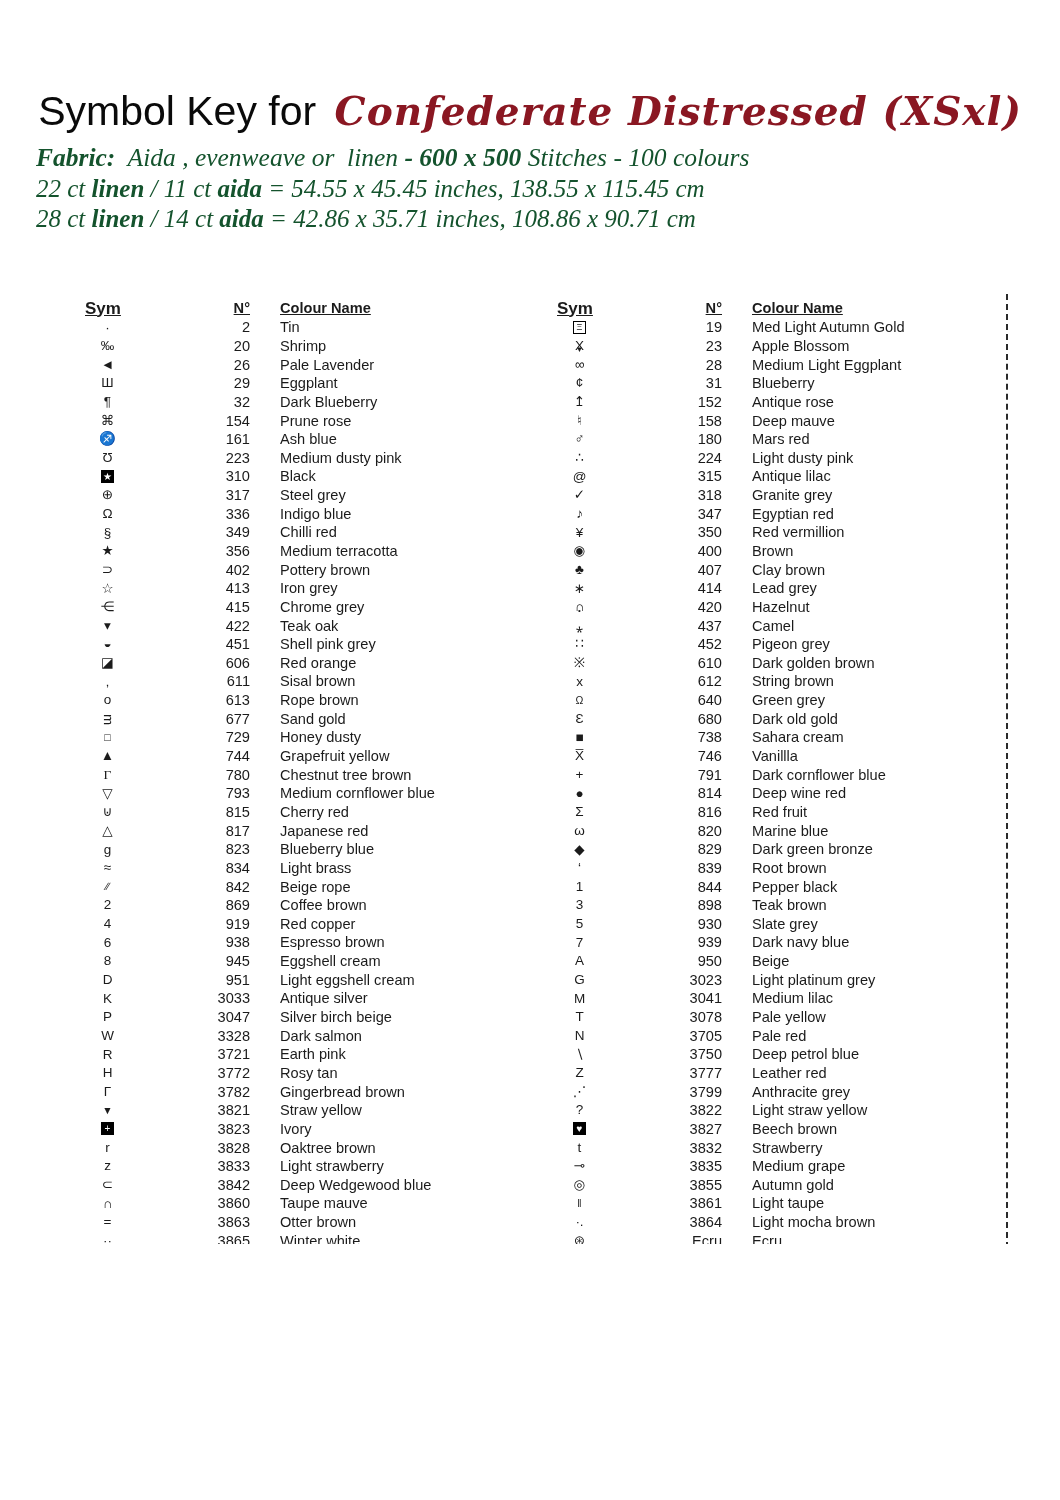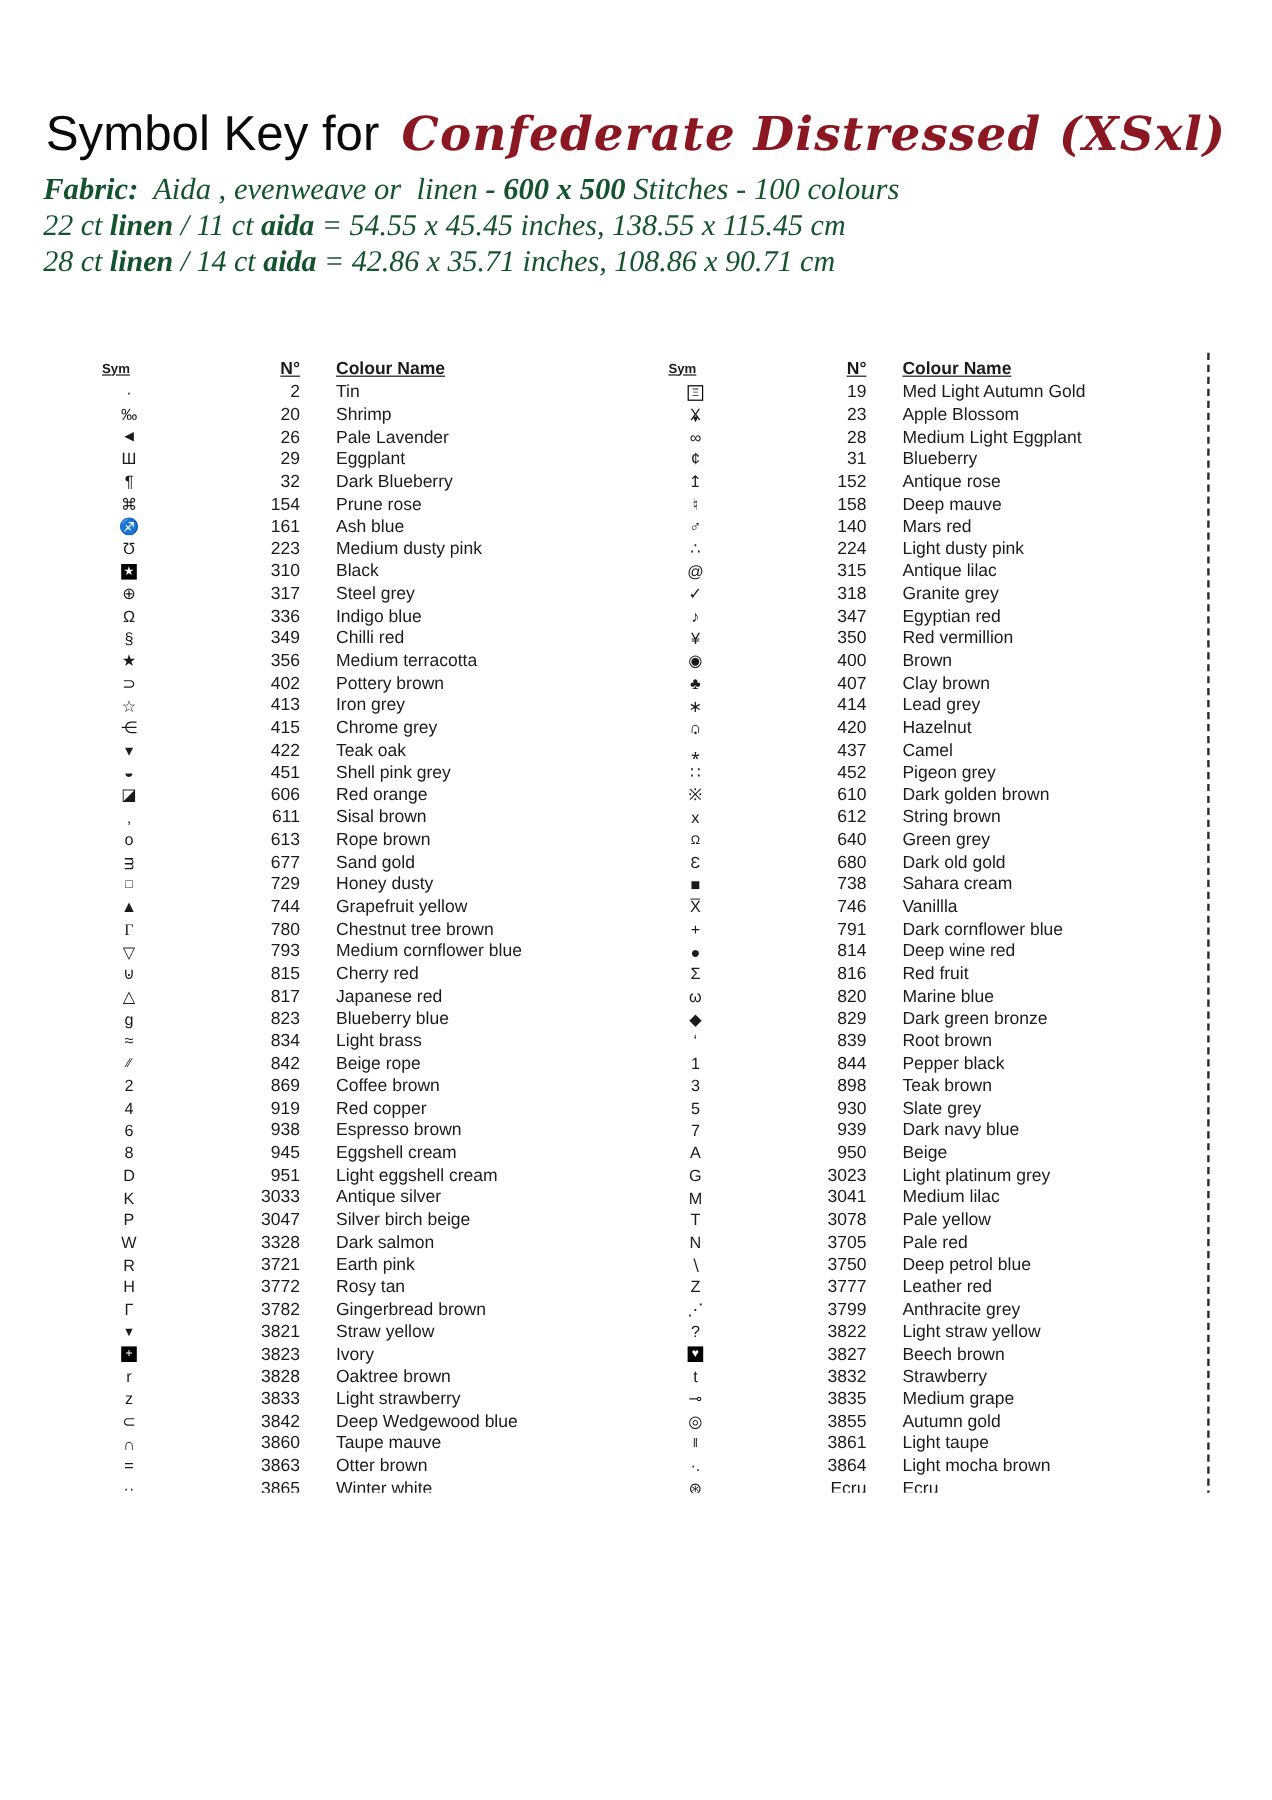--- a/index.html
+++ b/index.html
@@ -18,21 +18,21 @@
   .fabric-line b{font-weight:bold;}
 
   
   .kcol{position:absolute;top:298px;}
   .kcol-left{left:80px;width:430px;}
   .kcol-right{left:552px;width:430px;}
   .krow{display:flex;align-items:center;height:18.65px;font-size:14.6px;color:#1b1b1b;}
   .khead{height:20px;font-weight:bold;}
   .khead span{text-decoration:underline;}
   .ksym{width:55px;height:100%;display:flex;justify-content:center;align-items:center;text-align:center;font-size:13.5px;position:relative;line-height:1;}
-  .khead .ksym{font-size:11px;justify-content:flex-start;padding-left:5px;box-sizing:border-box;}
+  .khead .ksym{font-size:17px;justify-content:flex-start;padding-left:5px;box-sizing:border-box;}
   .knum{width:115px;text-align:right;}
   .kname{flex:1;padding-left:30px;white-space:nowrap;text-align:left;}
   .ksym.sm{font-size:10.5px;}
   .ksym.serif{font-family:"Liberation Serif",serif;}
   .ksym.boxsolid{font-size:10px;}
   .ksym.boxsolid .glyph{background:#000;color:#fff;width:13px;height:13px;line-height:13.5px;display:inline-block;text-align:center;}
   .ksym.boxline .glyph{border:1.5px solid #000;width:11px;height:11px;line-height:11px;font-size:9px;display:inline-block;text-align:center;}
   .ksym .ov{position:absolute;left:50%;bottom:1px;transform:translateX(-50%);font-size:8px;line-height:1;}
 
   
@@ -462,21 +462,21 @@
           <span class="ksym">
             <span class="glyph">♮</span>
           </span>
           <span class="knum">158</span>
           <span class="kname">Deep mauve</span>
         </div>
         <div class="krow">
           <span class="ksym">
             <span class="glyph">♂</span>
           </span>
-          <span class="knum">140</span>
+          <span class="knum">180</span>
           <span class="kname">Mars red</span>
         </div>
         <div class="krow">
           <span class="ksym">
             <span class="glyph">∴</span>
           </span>
           <span class="knum">224</span>
           <span class="kname">Light dusty pink</span>
         </div>
         <div class="krow">

